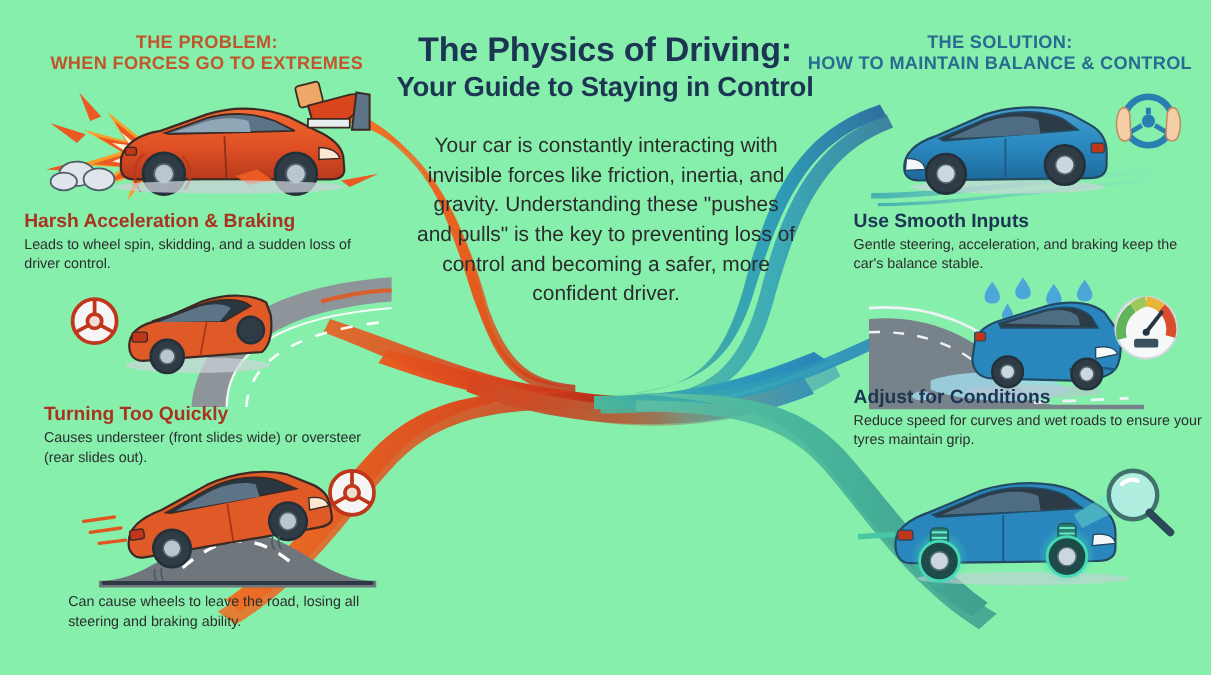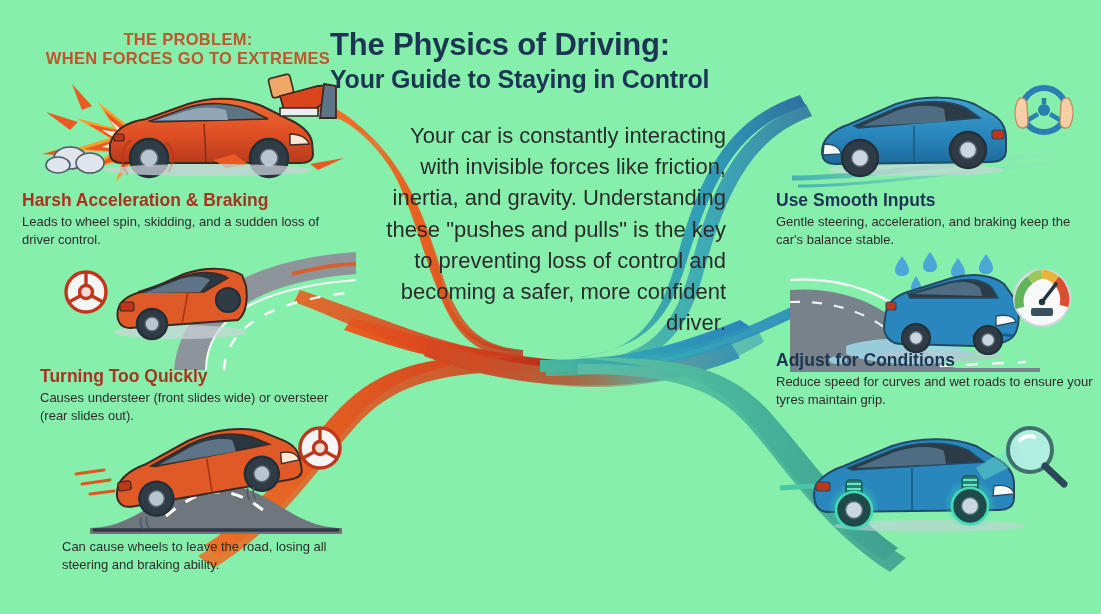--- a/index.html
+++ b/index.html
@@ -14,27 +14,27 @@
   #ribbons{position:absolute;left:0;top:0;width:1101px;height:614px;}
   .layer{position:absolute;left:0;top:0;width:1101px;height:614px;}
 
   
   .hdr{position:absolute;text-align:center;font-weight:bold;letter-spacing:.3px;line-height:1.18;}
   #hdr-left{left:18px;top:30px;width:340px;color:#c0562c;font-size:16.5px;}
   #hdr-right{right:12px;top:30px;width:360px;color:#2a6b92;font-size:16.5px;}
   #hdr-left .l2,#hdr-right .l2{display:block;}
 
   
-  #title-block{position:absolute;left:330px;top:28px;width:440px;color:#1c3553;}
+  #title-block{position:absolute;left:330px;top:28px;width:440px;text-align:center;color:#1c3553;}
   #title-main{font-size:31px;font-weight:bold;line-height:1.12;letter-spacing:-.2px;}
   #title-sub{font-size:25px;font-weight:bold;line-height:1.15;margin-top:2px;letter-spacing:-.2px;}
 
   
-  #intro{position:absolute;left:376px;top:120px;width:350px;text-align:right;
-         font-size:22px;line-height:1.42;color:#2c2c2c;}
+  #intro{position:absolute;left:376px;top:120px;width:350px;text-align:center;
+         font-size:19px;line-height:1.42;color:#2c2c2c;}
 
   
   .item-txt{position:absolute;text-align:left;}
   .item-title{font-size:17.5px;font-weight:bold;line-height:1.2;}
   .item-desc{font-size:13px;line-height:1.35;color:#2d2d2d;margin-top:2px;}
   .left .item-title{color:#a8341f;}
   .right .item-title{color:#1c3553;}
 
   #txt-l1{left:22px;top:190px;width:310px;}
   #txt-l2{left:40px;top:366px;width:310px;}
@@ -394,20 +394,24 @@
         <line x1="265" y1="42" x2="284" y2="60" stroke="#2b4858" stroke-width="7" stroke-linecap="round"></line>
       </g>
     </svg>
   </div>
 
   <div class="hdr" id="hdr-left">
     <span class="l1">THE PROBLEM:</span>
     <span class="l2">WHEN FORCES GO TO EXTREMES</span>
   </div>
 
+  <div class="hdr" id="hdr-right">
+    <span class="l1">THE SOLUTION:</span>
+    <span class="l2">HOW TO MAINTAIN BALANCE &amp; CONTROL</span>
+  </div>
 
   <div id="title-block">
     <div id="title-main">The Physics of Driving:</div>
     <div id="title-sub">Your Guide to Staying in Control</div>
   </div>
 
   <div id="intro">Your car is constantly interacting with invisible forces like friction, inertia, and gravity. Understanding these "pushes and pulls" is the key to preventing loss of control and becoming a safer, more confident driver.</div>
 
   <div class="item-txt left" id="txt-l1">
     <div class="item-title">Harsh Acceleration &amp; Braking</div>

